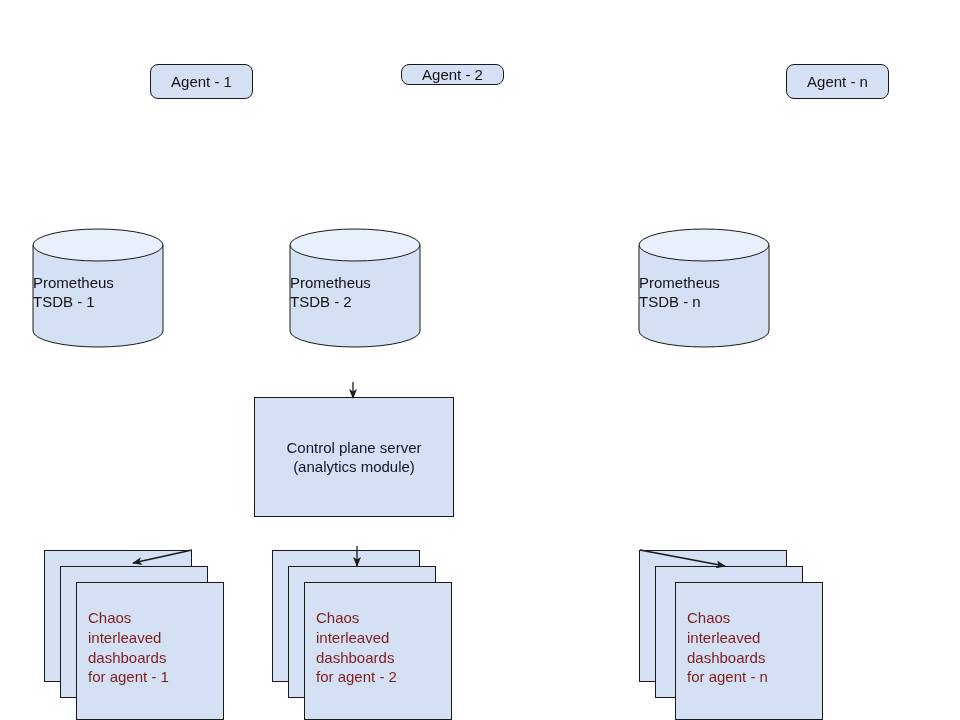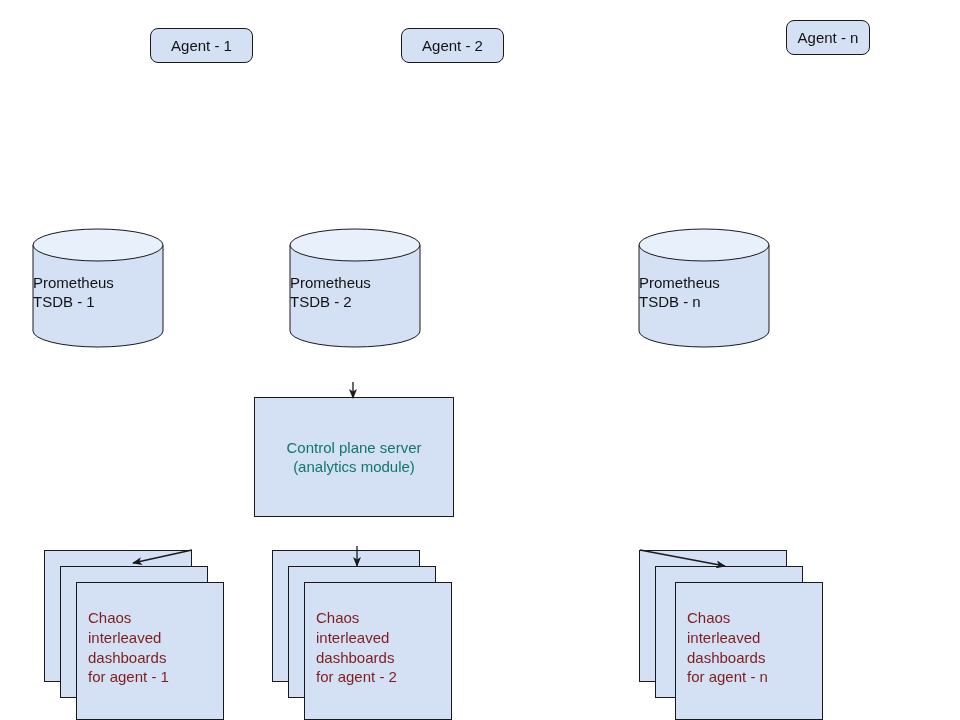--- a/index.html
+++ b/index.html
@@ -23,20 +23,21 @@
     background: #d4e1f4;
     border: 1px solid #1a1a1a;
     border-radius: 8px;
     display: flex;
     align-items: center;
     justify-content: center;
     font-size: 15px;
     color: #121212;
     line-height: 1.15;
     white-space: nowrap;
+    margin-top: 36px;
   }
   
   .cylinder {
     position: absolute;
   }
   .cylinder svg {
     display: block;
   }
   .cylinder-label {
     position: absolute;
@@ -55,21 +56,21 @@
   .rect-box {
     position: absolute;
     box-sizing: border-box;
     background: #d4e1f4;
     border: 1px solid #1a1a1a;
     display: flex;
     align-items: center;
     justify-content: center;
     text-align: center;
     font-size: 15px;
-    color: #0f766e;
+    color: #0f172a;
     line-height: 1.3;
     white-space: pre-line;
   }
   
   .card-stack {
     position: absolute;
   }
   .card {
     position: absolute;
     box-sizing: border-box;
@@ -96,25 +97,25 @@
 </style>
 </head>
 <body>
 
 <div id="canvas">
 
   <div class="agent-box" style="left:150px; top:28px; width:103px; height:35px;">
     <span>Agent - 1</span>
   </div>
 
-  <div class="agent-box" style="left:401px; top:28px; width:103px; height:35px;">
+  <div class="agent-box" style="left:401px; top:28px; width:103px; height:21px;">
     <span>Agent - 2</span>
   </div>
 
-  <div class="agent-box" style="left:786px; top:20px; width:84px; height:35px;">
+  <div class="agent-box" style="left:786px; top:28px; width:103px; height:35px;">
     <span>Agent - n</span>
   </div>
 
   <div class="cylinder" style="left:32px; top:228px; width:132px; height:120px;">
     <svg width="132" height="120" viewBox="0 0 132 120">
       <path d="M1,17 L1,103 A65,16 0 0 0 131,103 L131,17 Z" fill="#d4e1f4" stroke="#1a1a1a" stroke-width="1"></path>
       <ellipse cx="66" cy="17" rx="65" ry="16" fill="#e8f0fb" stroke="#1a1a1a" stroke-width="1"></ellipse>
     </svg>
     <div class="cylinder-label" style="top:45px;">Prometheus
 TSDB - 1</div>

